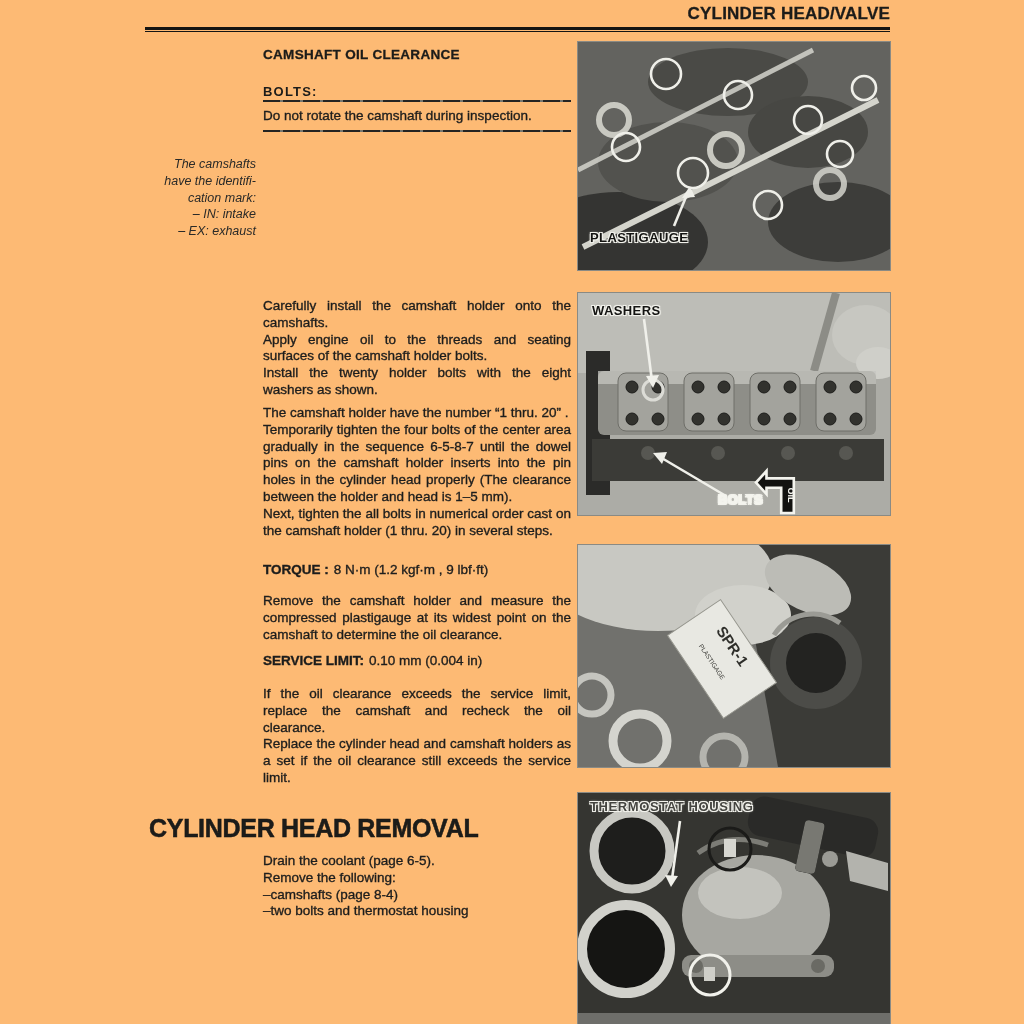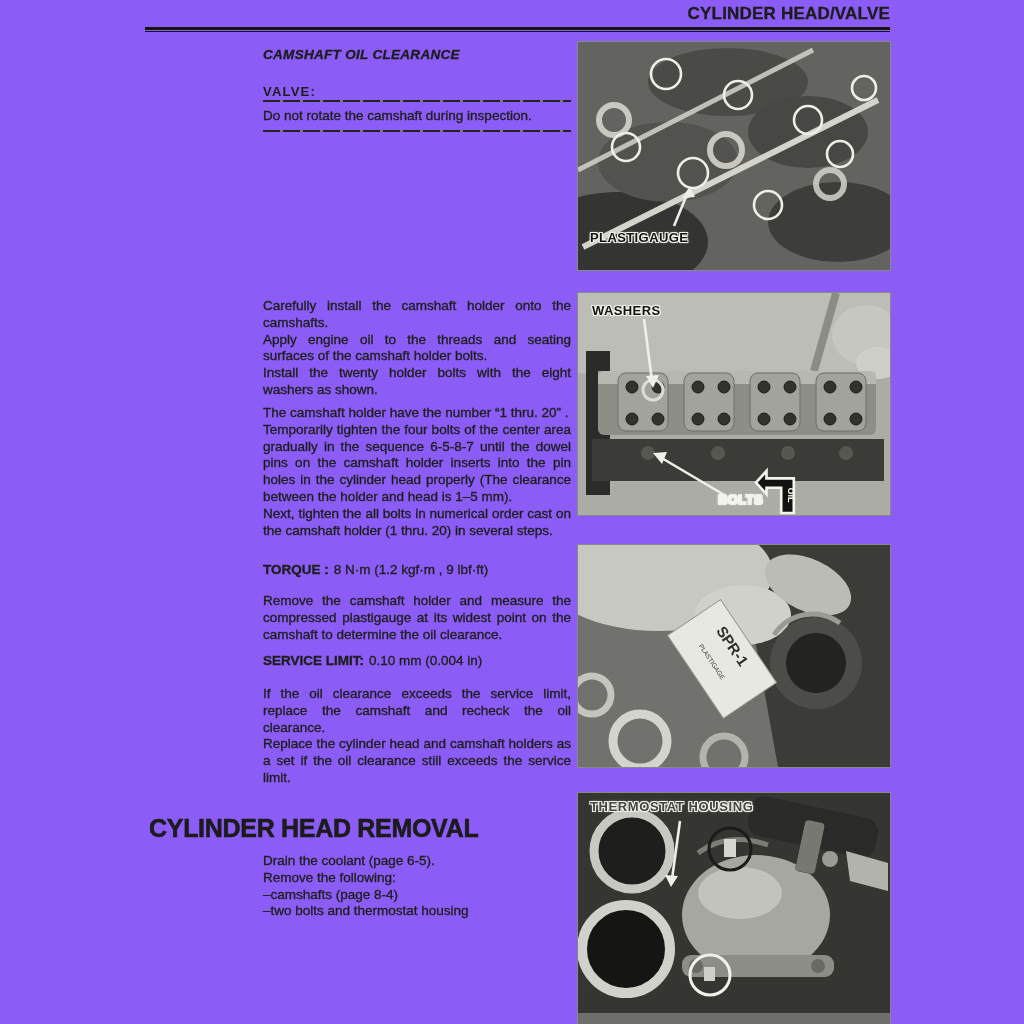--- a/index.html
+++ b/index.html
@@ -1,19 +1,19 @@
 <!DOCTYPE html>
 <html><head>
 <meta charset="utf-8">
 <style>
   html,body{margin:0;padding:0;}
   .page{
     position:relative;
     width:1024px;height:1024px;
-    background:#8b5cf6;
+    background:#fdba74;
     font-family:"Liberation Sans", sans-serif;
     color:#1c1c1a;
     overflow:hidden;
   }
   .hdr-title{
     position:absolute; top:4px; left:578px; width:312px;
     text-align:right;
     font-size:17px; font-weight:bold; letter-spacing:.2px;
     -webkit-text-stroke:.3px #1c1c1a;
   }
@@ -76,27 +76,32 @@
   .ph-label.dim{ color:#454541; letter-spacing:.6px; }
 </style>
 </head>
 <body>
 
 <div class="page">
 
   <div class="hdr-title">CYLINDER HEAD/VALVE</div>
   <div class="hdr-rule"></div>
 
-  <div class="sec-title" style="top:47px;font-style:italic;">CAMSHAFT OIL CLEARANCE</div>
-
-  <div class="note-label" style="top:84px;">VALVE:</div>
+  <div class="sec-title" style="top:47px;">CAMSHAFT OIL CLEARANCE</div>
+
+  <div class="note-label" style="top:84px;">BOLTS:</div>
   <div class="thin-rule" style="top:100px;"></div>
   <div class="body-text" style="top:108px;">Do not rotate the camshaft during inspection.</div>
   <div class="thin-rule" style="top:130px;"></div>
 
+  <div class="margin-note" style="top:156px;">The camshafts
+have the identifi-
+cation mark:
+– IN: intake
+– EX: exhaust</div>
 
 
   <div class="body-text" style="top:298px;">Carefully install the camshaft holder onto the camshafts.
 Apply engine oil to the threads and seating surfaces of the camshaft holder bolts.
 Install the twenty holder bolts with the eight washers as shown.</div>
 
   <div class="body-text" style="top:405px;">The camshaft holder have the number “1 thru. 20” .
 Temporarily tighten the four bolts of the center area gradually in the sequence 6-5-8-7 until the dowel pins on the camshaft holder inserts into the pin holes in the cylinder head properly (The clearance between the holder and head is 1–5 mm).
 Next, tighten the all bolts in numerical order cast on the camshaft holder (1 thru. 20) in several steps.</div>
 

